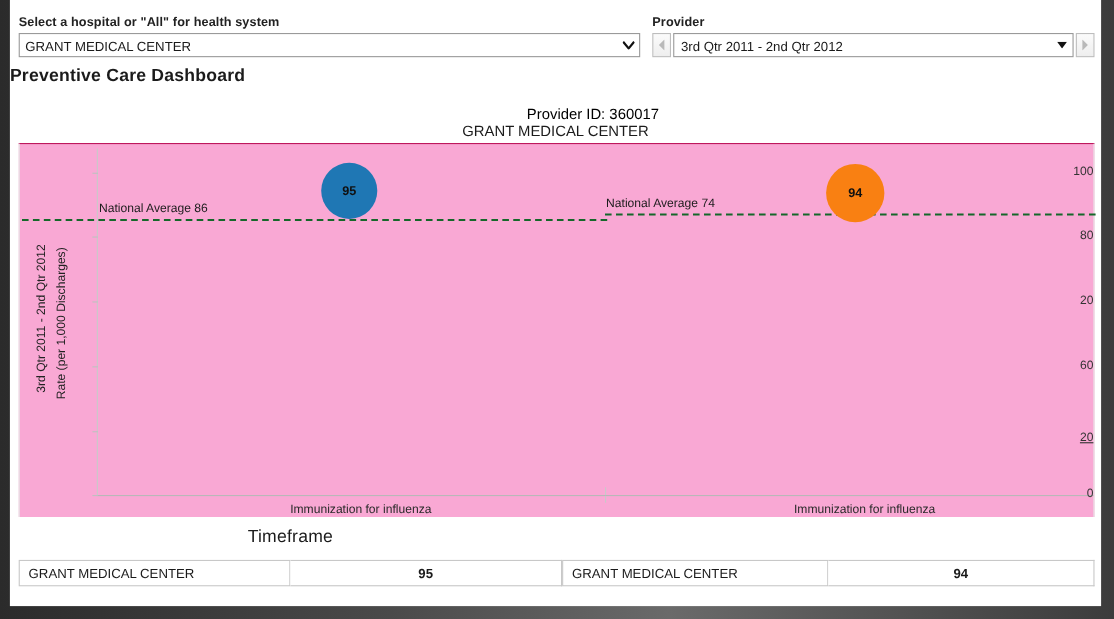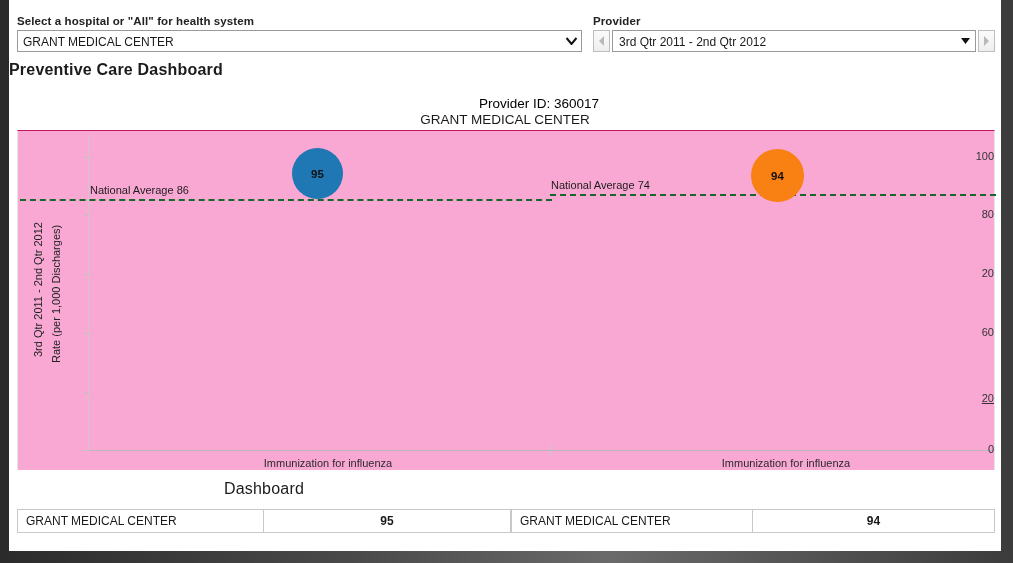--- a/index.html
+++ b/index.html
@@ -291,21 +291,21 @@
       </div>
 
       <div class="bubble" style="left:733px; top:18px; width:53px; height:53px; background:#f98012;">
         <span>94</span>
       </div>
 
       <div class="cat-label" style="left:170px; top:326px; width:280px;">Immunization for influenza</div>
       <div class="cat-label" style="left:628px; top:326px; width:280px;">Immunization for influenza</div>
     </div>
 
-    <div class="group-title" id="group-title-0">Dashboard</div>
+    <div class="group-title" id="group-title-0">Timeframe</div>
 
     <div class="dtable" id="dtable-0">
       <div class="dcell dcell-name">GRANT MEDICAL CENTER</div>
       <div class="dcell dcell-val">95</div>
     </div>
 
     <div class="dtable" id="dtable-1">
       <div class="dcell dcell-name">GRANT MEDICAL CENTER</div>
       <div class="dcell dcell-val">94</div>
     </div>

